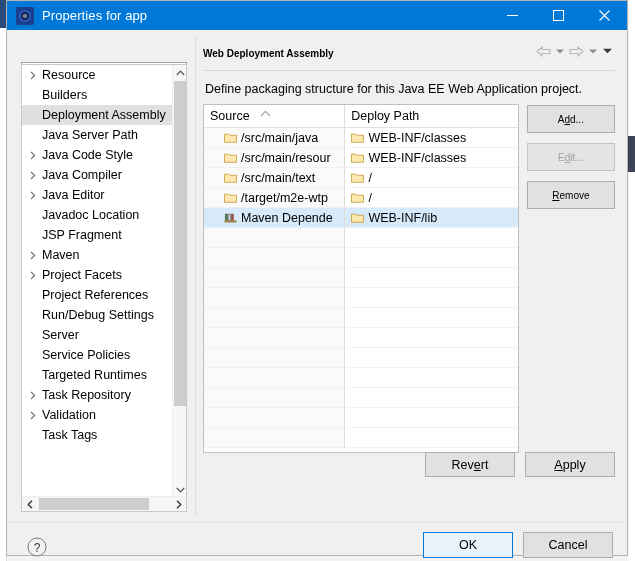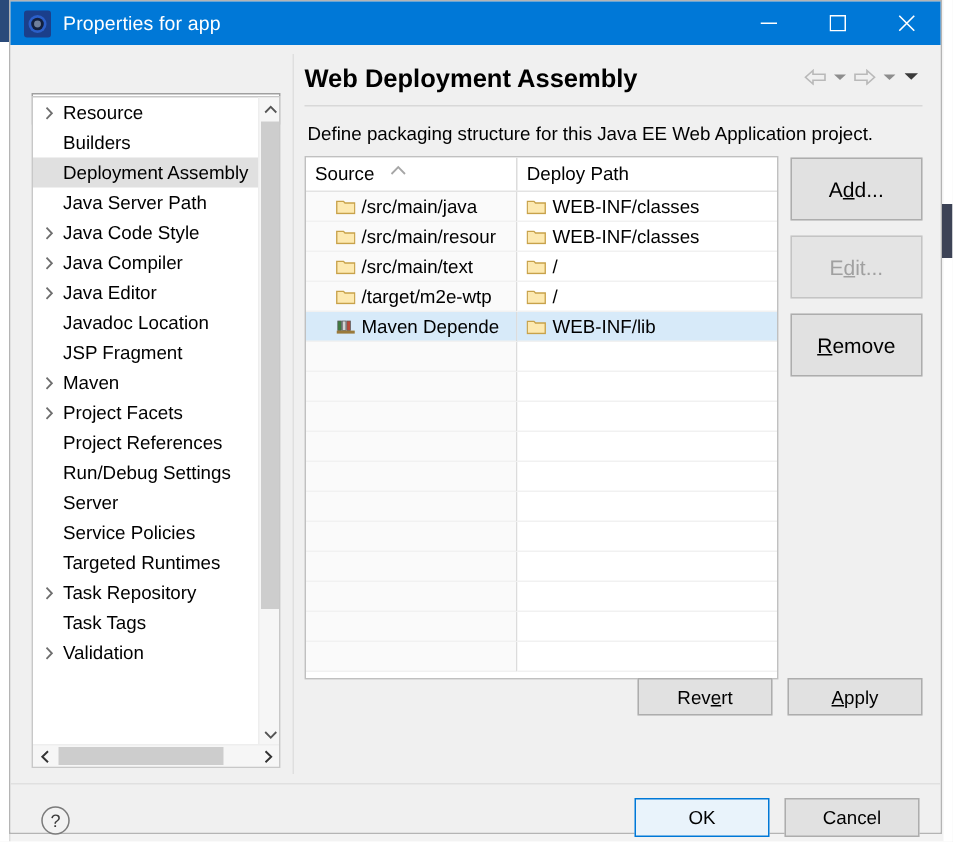--- a/index.html
+++ b/index.html
@@ -182,21 +182,21 @@
     position: absolute; left: 196px; top: 6px;
     width: 412px; height: 478px;
   }
   .content-head {
     position: relative;
     height: 34px;
     display: flex; align-items: center;
     border-bottom: 1px solid #d8d8d8;
   }
   .page-title {
-    font-size: 17px;
+    font-size: 10px;
     font-weight: bold;
     color: #000000;
   }
   .nav-icons {
     position: absolute; right: 2px; top: 6px;
     display: flex; align-items: center; gap: 2px;
   }
   .nav-btn {
     width: 17px; height: 18px;
     display: flex; align-items: center; justify-content: center;
@@ -280,26 +280,26 @@
 
   
   .side-btns {
     width: 90px;
     margin-left: 8px;
     display: flex; flex-direction: column;
     gap: 10px;
     padding-top: 1px;
   }
   .btn {
-    height: 42px;
+    height: 28px;
     background: #e1e1e1;
     border: 1px solid #adadad;
     box-sizing: border-box;
     display: flex; align-items: center; justify-content: center;
-    font-size: 14px;
+    font-size: 10px;
     color: #000000;
   }
   .btn.disabled { color: #a0a0a0; border-color: #c4c4c4; background: #e4e4e4; }
   .btn u { text-decoration: underline; }
 
   
   .ra-row {
     position: absolute; right: 0px; top: 416px;
     display: flex; gap: 10px;
   }
@@ -483,30 +483,30 @@
             </div>
             <div class="tree-item">
               <span class="tw">
                 <svg width="6" height="9" viewBox="0 0 6 9">
                   <path d="M1 0.8 L4.6 4.5 L1 8.2" stroke="#6e6e6e" fill="none" stroke-width="1.2"></path>
                 </svg>
               </span>
               <span class="tree-label">Task Repository</span>
             </div>
             <div class="tree-item">
-              <span class="tw"></span>
-              <span class="tree-label">Task Tags</span>
-            </div>
-            <div class="tree-item">
               <span class="tw">
                 <svg width="6" height="9" viewBox="0 0 6 9">
                   <path d="M1 0.8 L4.6 4.5 L1 8.2" stroke="#6e6e6e" fill="none" stroke-width="1.2"></path>
                 </svg>
               </span>
               <span class="tree-label">Validation</span>
+            </div>
+            <div class="tree-item">
+              <span class="tw"></span>
+              <span class="tree-label">Task Tags</span>
             </div>
           </div>
 
         <div class="v-scroll">
           <div class="v-arrow">
             <svg width="9" height="6" viewBox="0 0 9 6">
                 <path d="M0.8 5 L4.5 1.2 L8.2 5" stroke="#555" fill="none" stroke-width="1.2"></path>
               </svg>
           </div>
           <div class="v-thumb"></div>

